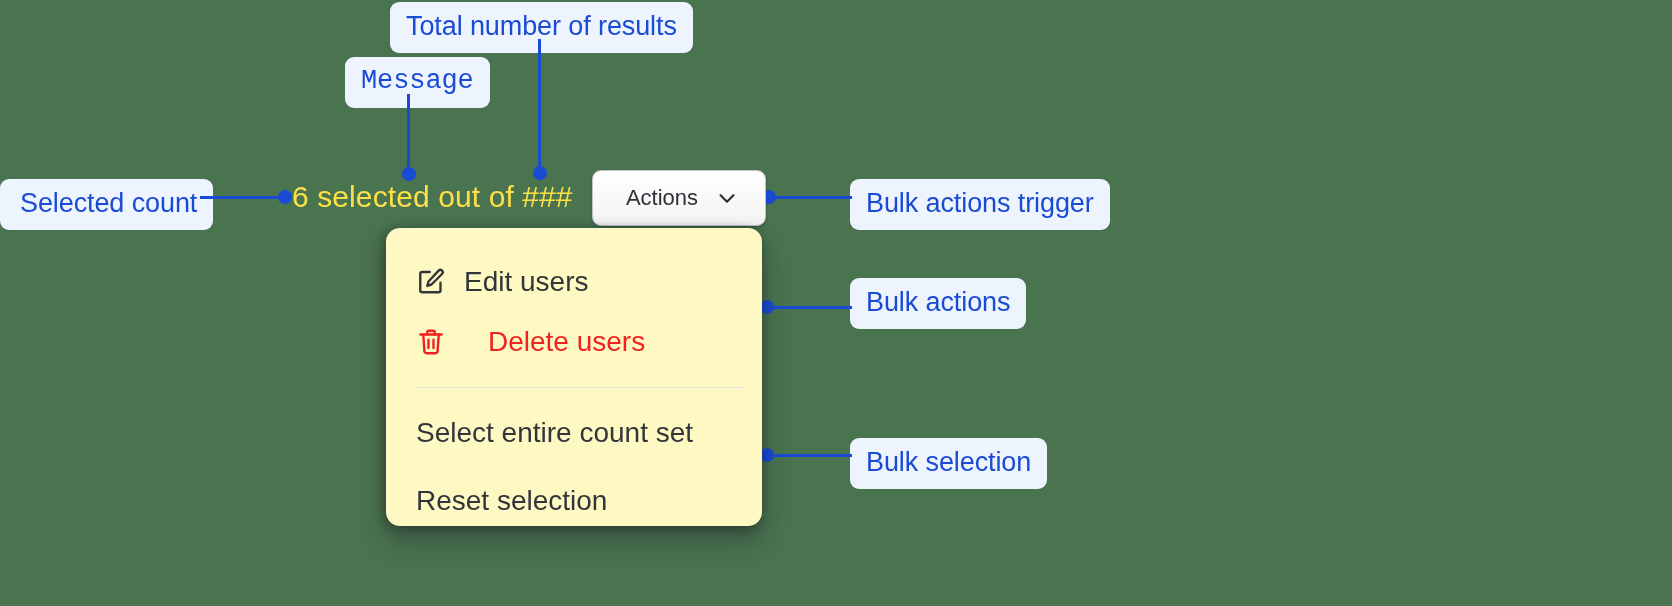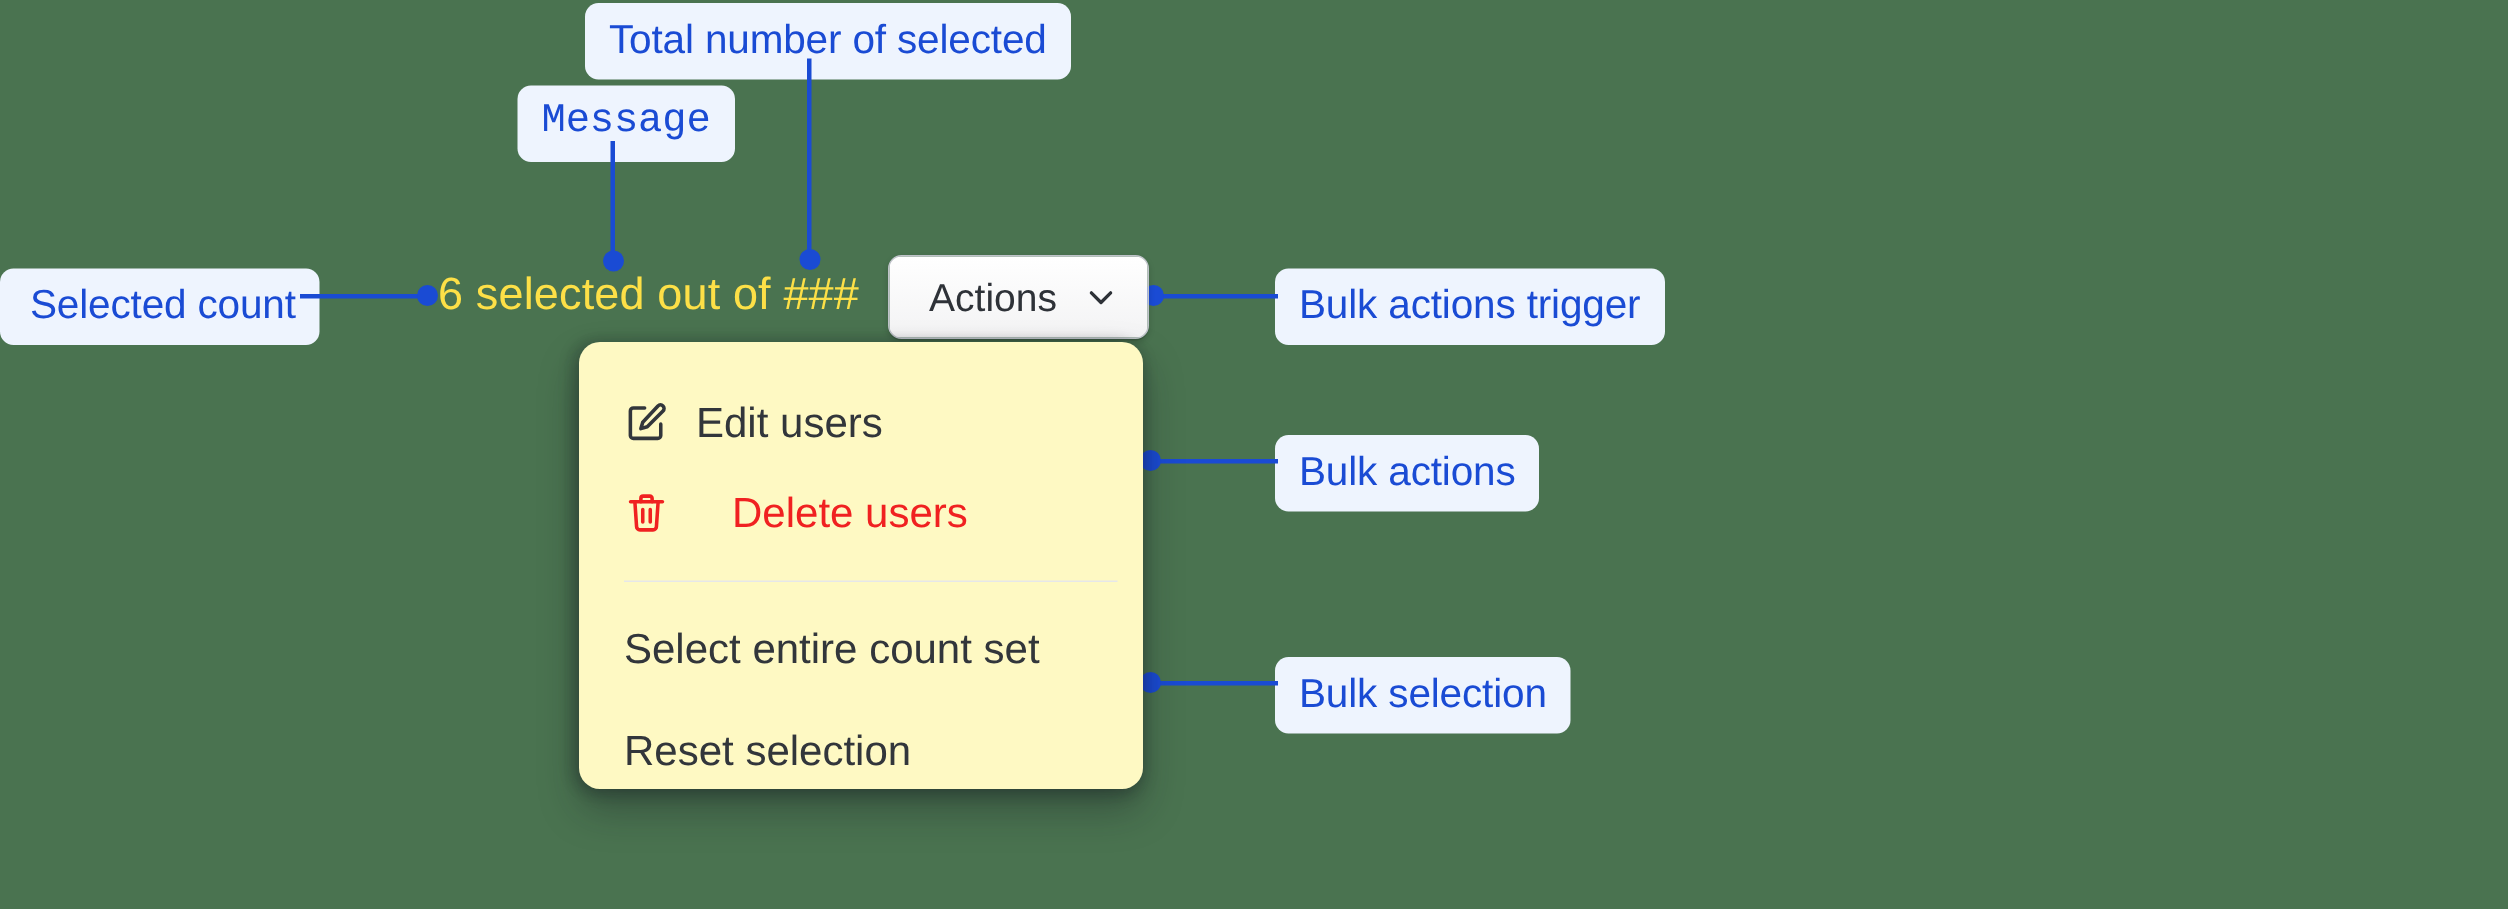--- a/index.html
+++ b/index.html
@@ -74,21 +74,21 @@
     box-shadow: 0 1px 0 rgba(0,0,0,0.12), 0 2px 4px rgba(0,0,0,0.16);
     display: flex;
     align-items: center;
     justify-content: center;
     gap: 18px;
     box-sizing: border-box;
     cursor: pointer;
     padding: 0 4px 0 10px;
   }
   .actions-button .label {
-    font-size: 26px;
+    font-size: 22px;
     color: #2e3238;
     line-height: 1;
   }
   .chev {
     display: block;
     width: 22px;
     height: 22px;
   }
 
   .menu {
@@ -134,37 +134,37 @@
     margin: 15px 17px 15px 30px;
   }
   .menu-item.plain { padding-left: 30px; }
   .spacer-sm { height: 8px; }
 </style>
 </head>
 <body>
 
 <div id="stage">
 
-  <div class="callout" style="left:390px; top:2px;">Total number of selected</div>
+  <div class="callout" style="left:390px; top:2px;">Total number of results</div>
   <div class="conn conn-v" style="left:538px; top:39px; height:134px;"></div>
   <div class="dot" style="left:533px; top:166px;"></div>
 
   <div class="callout" style="left:345px; top:57px;font-family:Liberation Mono, monospace;">Message</div>
   <div class="conn conn-v" style="left:407px; top:94px; height:80px;"></div>
   <div class="dot" style="left:402px; top:167px;"></div>
 
   <div class="callout" style="left:0px; top:179px;padding-left:20px;">Selected count</div>
   <div class="conn conn-h" style="left:200px; top:196px; width:86px;"></div>
   <div class="dot" style="left:278px; top:190px;"></div>
 
   <div class="callout" style="left:850px; top:179px;text-align:right;">Bulk actions trigger</div>
   <div class="conn conn-h" style="left:770px; top:196px; width:82px;"></div>
   <div class="dot" style="left:762px; top:190px;"></div>
 
-  <div class="callout" style="left:850px; top:290px;">Bulk actions</div>
+  <div class="callout" style="left:850px; top:278px;">Bulk actions</div>
   <div class="conn conn-h" style="left:768px; top:306px; width:84px;"></div>
   <div class="dot" style="left:760px; top:300px;"></div>
 
   <div class="callout" style="left:850px; top:438px;">Bulk selection</div>
   <div class="conn conn-h" style="left:768px; top:454px; width:84px;"></div>
   <div class="dot" style="left:760px; top:448px;"></div>
 
   <div class="selected-text">6 selected out of ###</div>
 
   <div class="actions-button">

